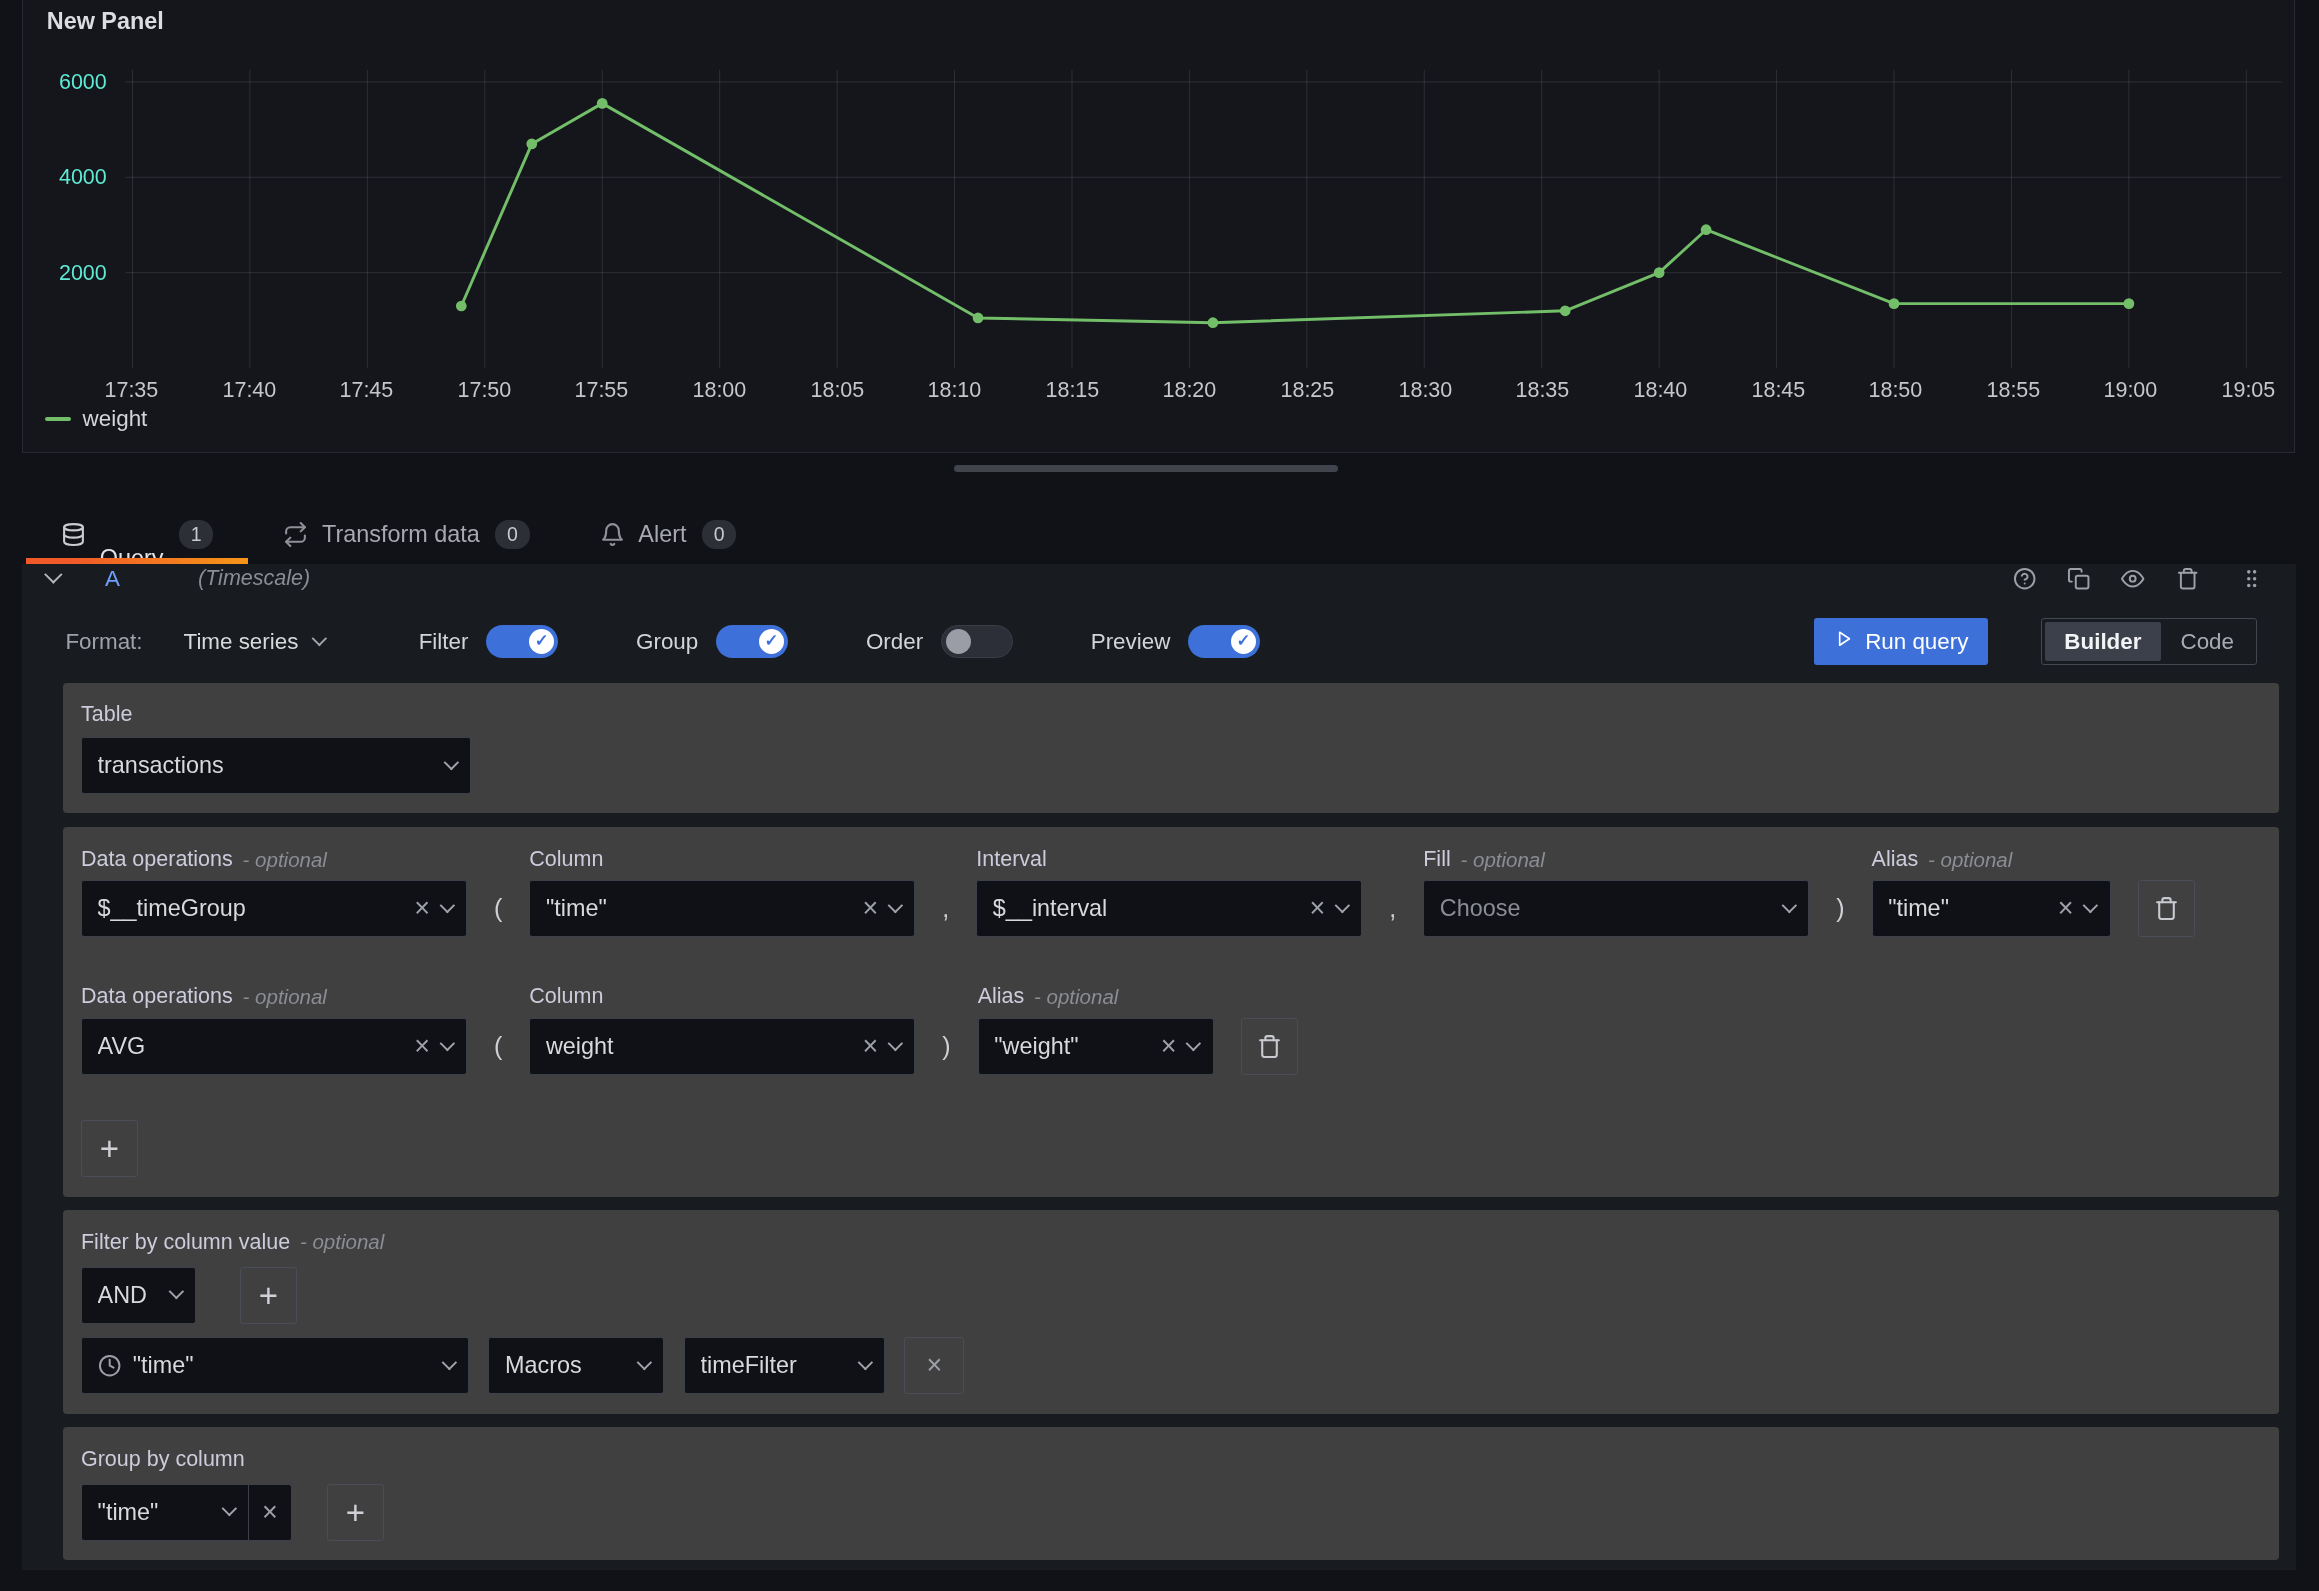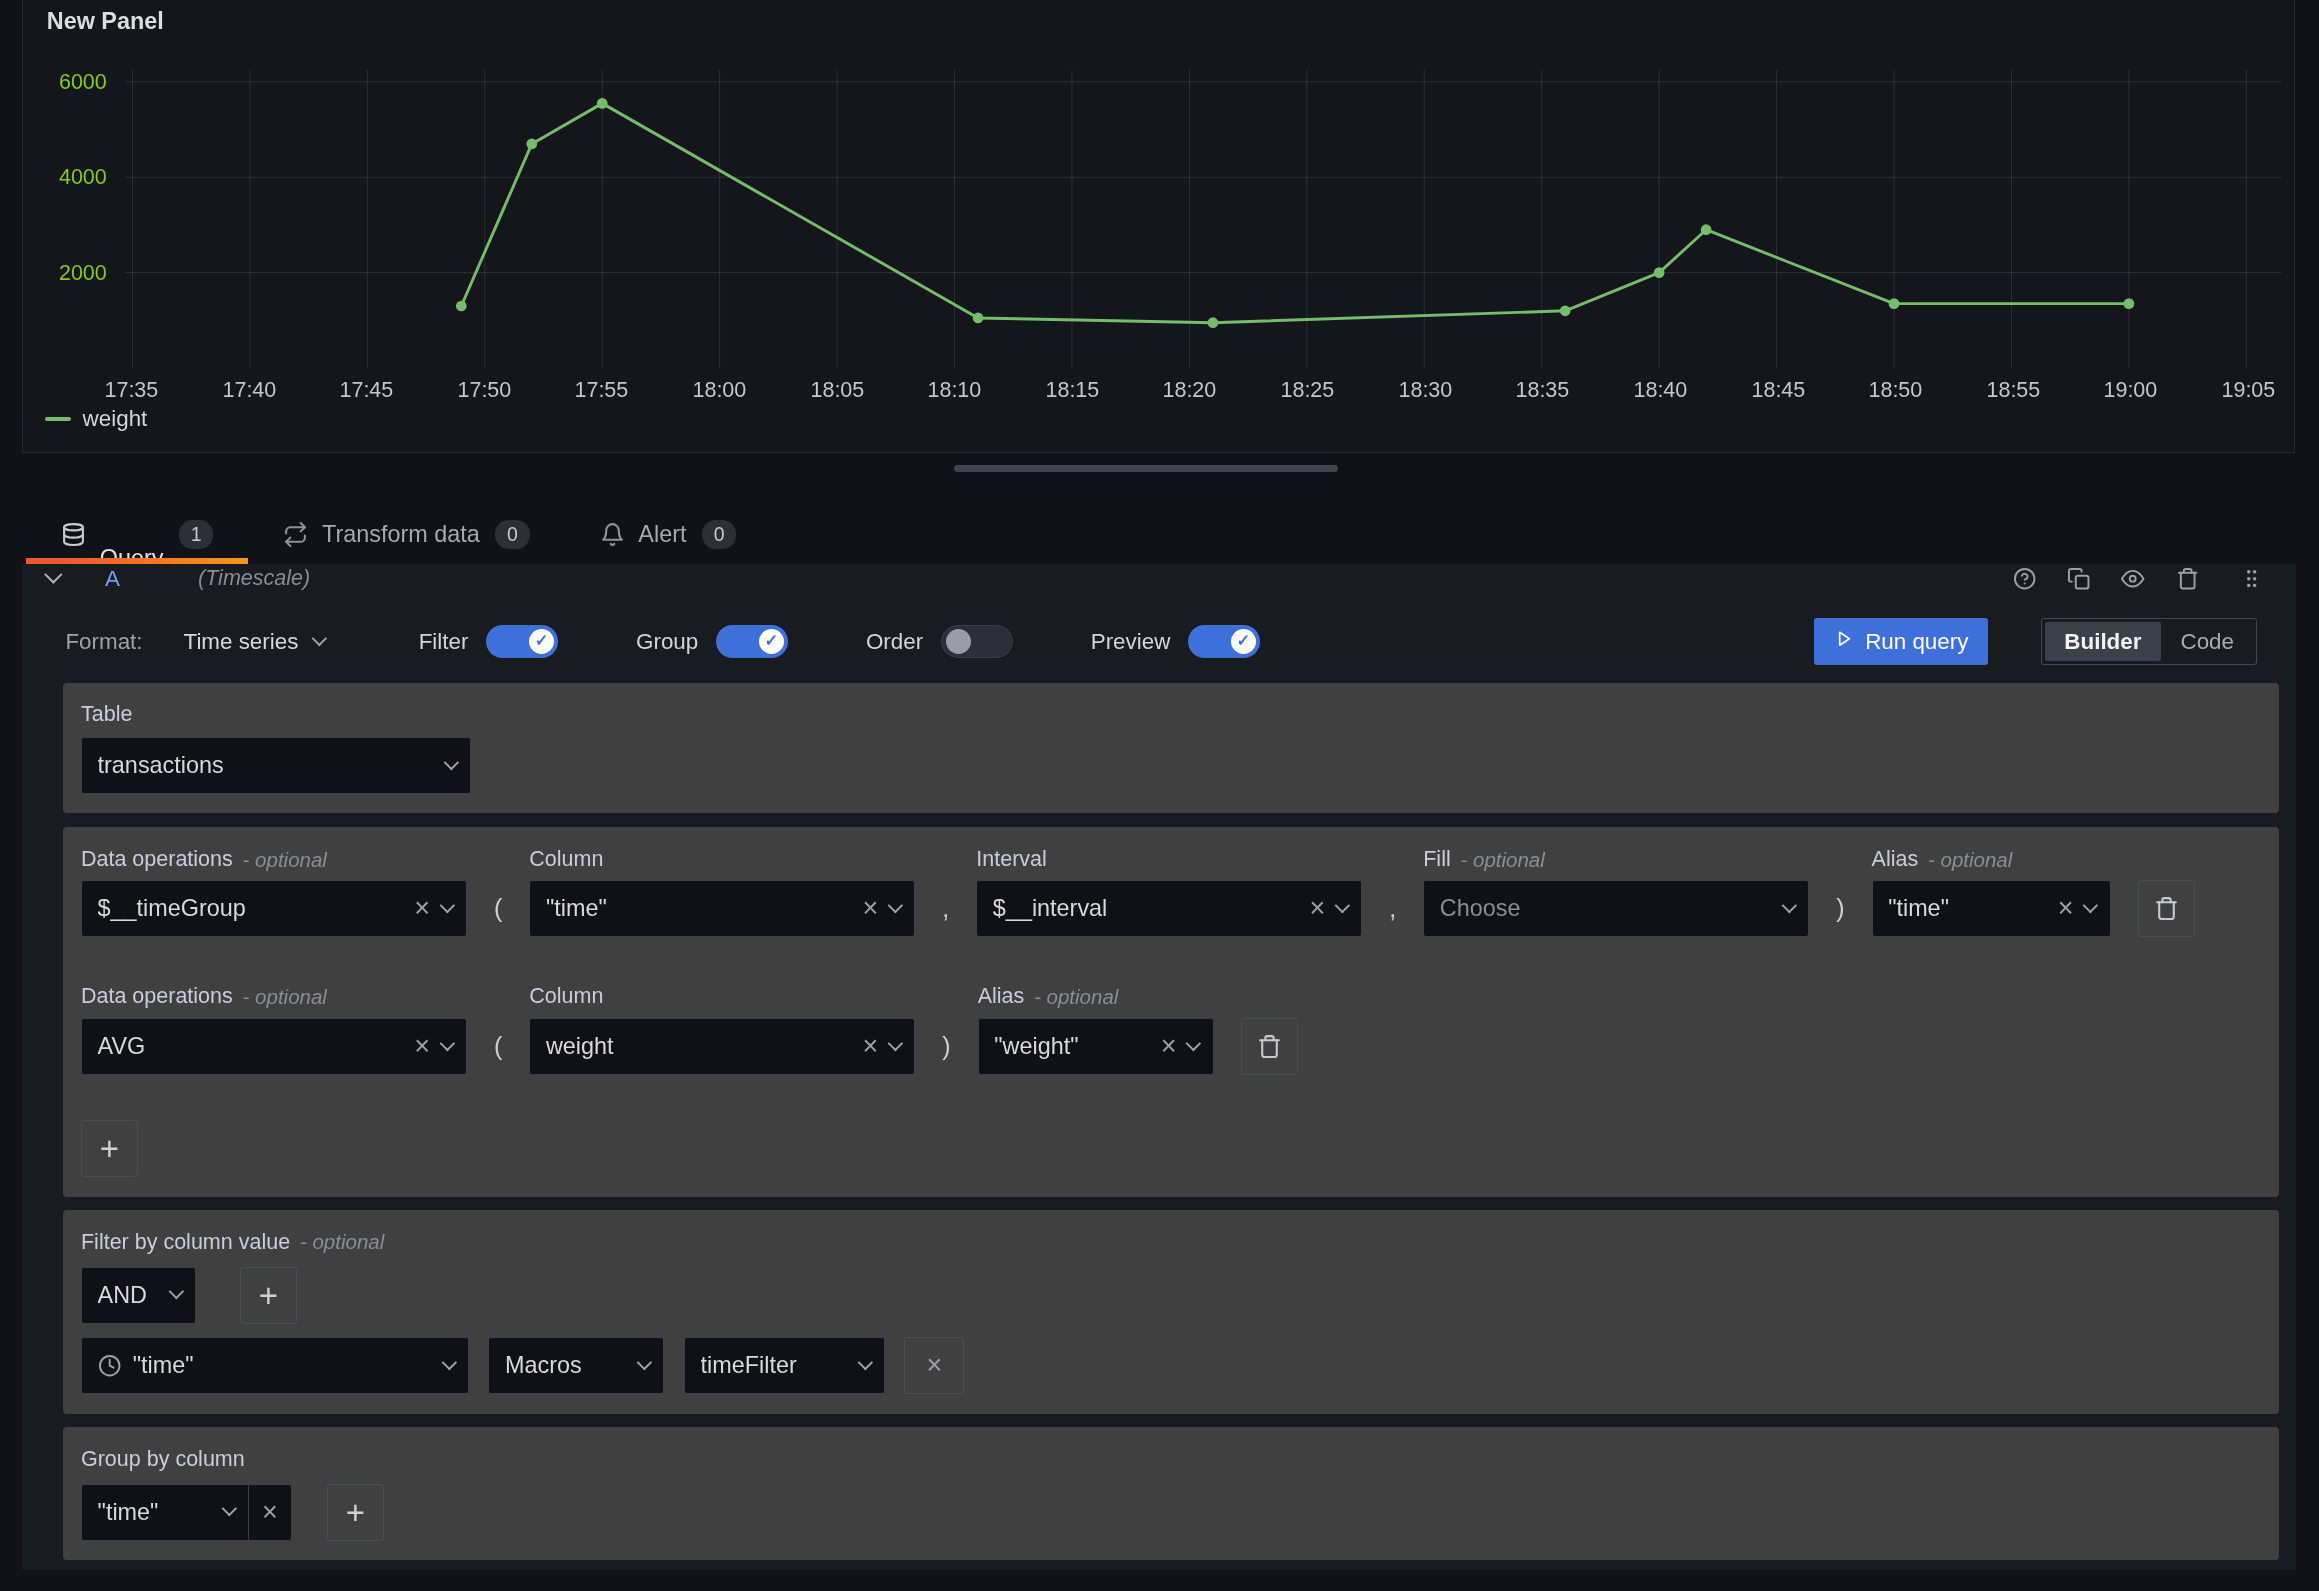--- a/index.html
+++ b/index.html
@@ -8,21 +8,21 @@
   button { font-family:inherit; background:none; border:none; color:inherit; }
 
   
   .panel { position:absolute; left:22.4px; top:0; width:2273px; height:453px;
            background:#14161b; border:1px solid #262a31; border-top:none; }
   .panel-title { position:absolute; left:23.4px; top:7.8px; font-size:23.4px; font-weight:700; color:#dcdde0;text-align:center; }
   #plot { position:absolute; left:101px; top:70px; width:2159px; height:298px; }
   .chart-svg { overflow:visible; display:block; }
   .gridline { stroke:rgba(204,204,220,0.14); stroke-width:1; }
   .x-tick { position:absolute; top:308px; transform:translateX(-50%); font-size:21.5px; color:#c6c7cc; white-space:nowrap; }
-  .y-tick { position:absolute; left:-17.6px; transform:translate(-100%,-50%); font-size:21.5px; color:#84cc16; }
+  .y-tick { position:absolute; left:-17.6px; transform:translate(-100%,-50%); font-size:21.5px; color:#5eead4; }
   .legend { position:absolute; left:21.5px; top:406px; display:flex; align-items:center; gap:11.7px; }
   .legend-line { width:26px; height:4.9px; border-radius:2.9px; background:#73bf69; }
   .legend-label { font-size:22.4px; color:#d4d5d9; }
 
   .splitter { position:absolute; left:954px; top:465px; width:384px; height:6.8px;
               border-radius:3.9px; background:#41444d; cursor:row-resize; }
 
   
   .tabs { position:absolute; left:26px; top:505px; display:flex; }
   .tab { position:relative; height:59px; display:flex; align-items:center; gap:13.7px; padding:0 35px; cursor:pointer; }

